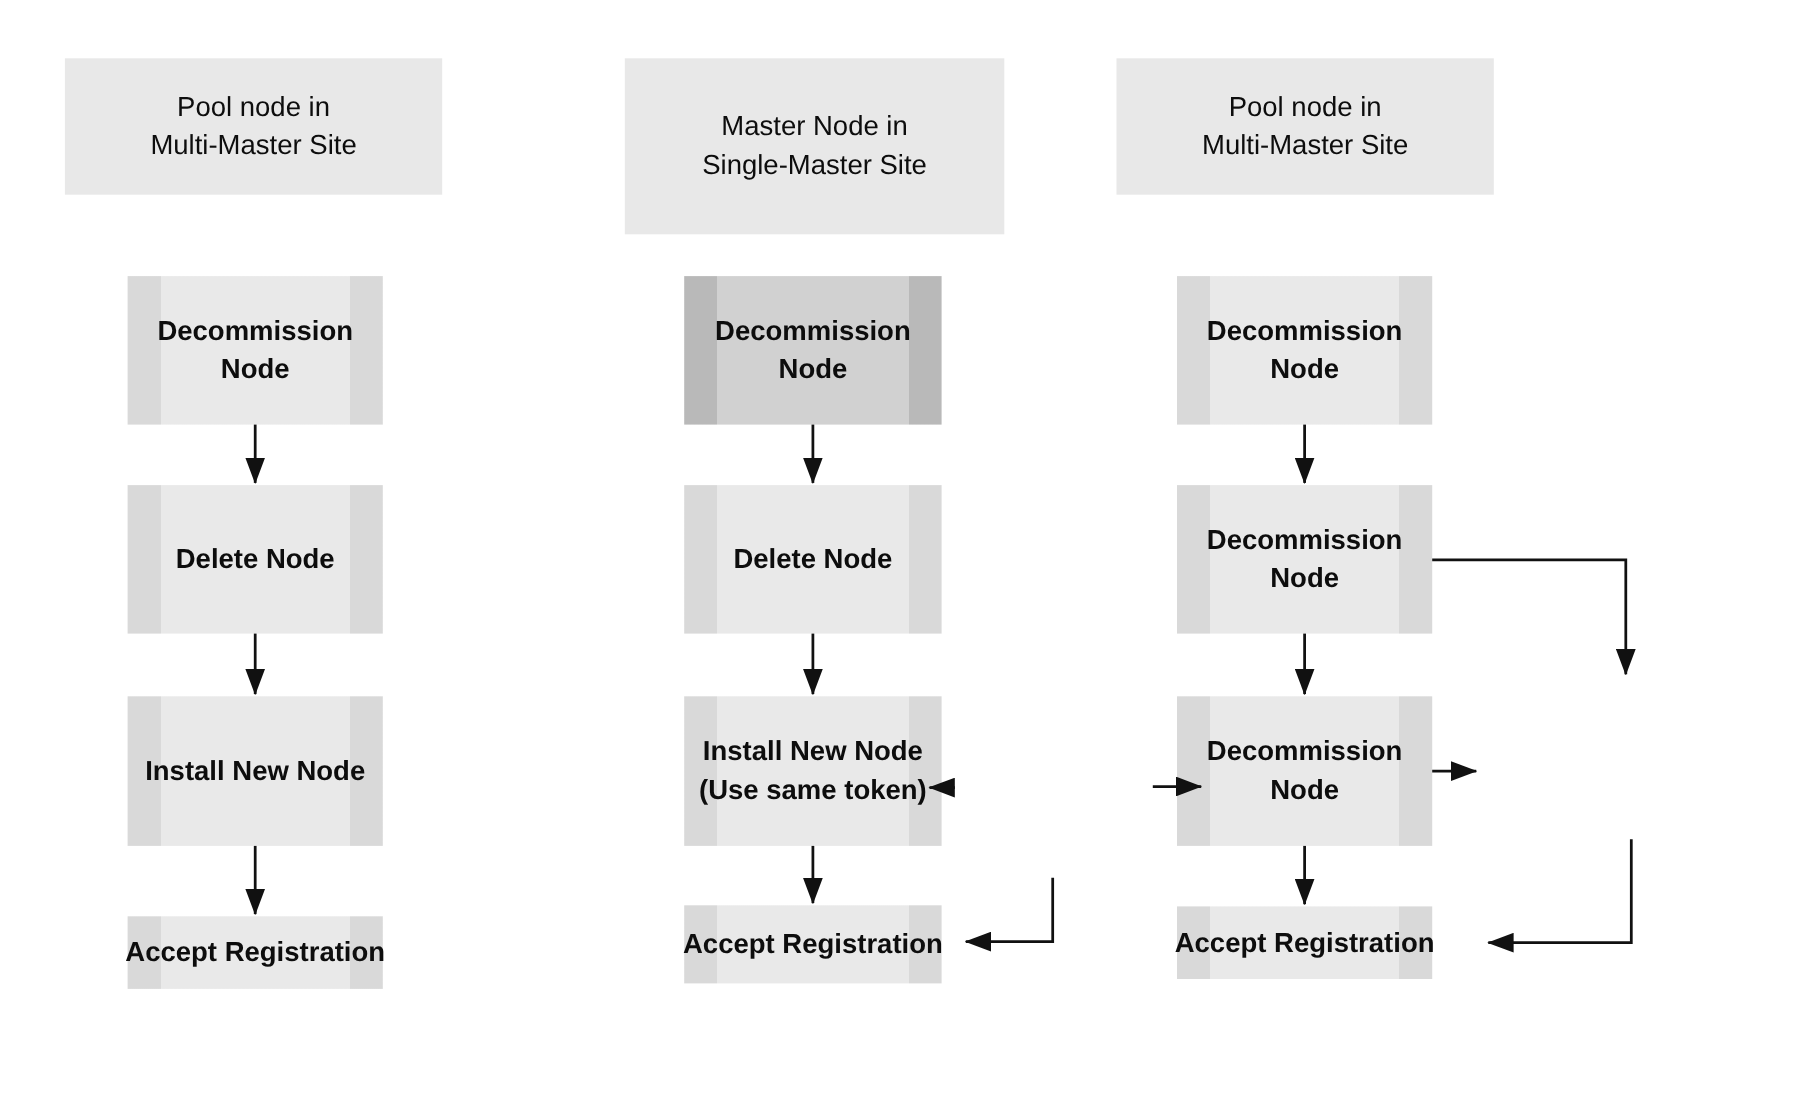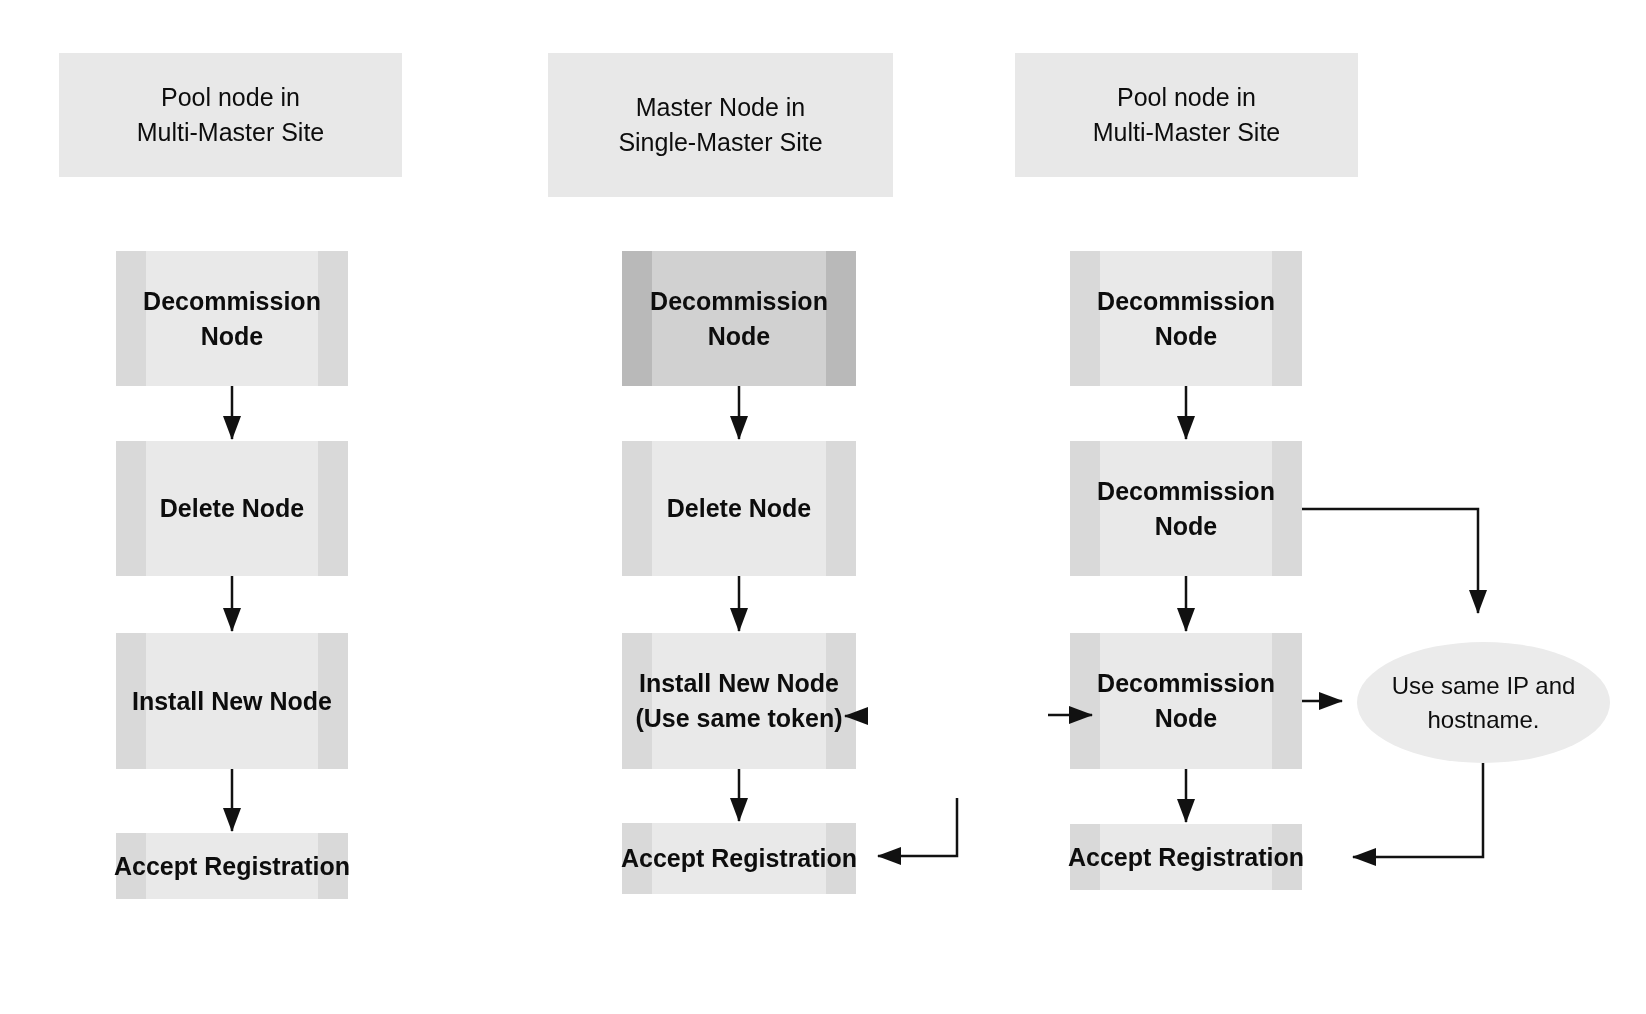--- a/index.html
+++ b/index.html
@@ -44,21 +44,21 @@
   .arrows{position:absolute; left:0; top:0; pointer-events:none;}
   .arrows path, .arrows polyline{stroke:var(--line); stroke-width:2.5; fill:none;}
 </style>
 </head>
 <body>
 
 <div class="canvas">
 
   <div class="hdr" style="left:59px;top:53px;width:343px;height:124px">Pool node in
 Multi-Master Site</div>
-  <div class="hdr" style="left:548px;top:53px;width:345px;height:144px">Master Node in
+  <div class="hdr" style="left:568px;top:53px;width:345px;height:160px">Master Node in
 Single-Master Site</div>
   <div class="hdr" style="left:1015px;top:53px;width:343px;height:124px">Pool node in
 Multi-Master Site</div>
 
   <div class="pp" style="left:116px;top:251px;width:232px;height:135px">Decommission
 Node</div>
   <div class="pp" style="left:116px;top:441px;width:232px;height:135px">Delete Node</div>
   <div class="pp" style="left:116px;top:633px;width:232px;height:136px">Install New Node</div>
   <div class="pp" style="left:116px;top:833px;width:232px;height:66px">Accept Registration</div>
 
@@ -70,22 +70,20 @@
   <div class="pp" style="left:622px;top:823px;width:234px;height:71px">Accept Registration</div>
 
   <div class="pp" style="left:1070px;top:251px;width:232px;height:135px">Decommission
 Node</div>
   <div class="pp" style="left:1070px;top:441px;width:232px;height:135px">Decommission
 Node</div>
   <div class="pp" style="left:1070px;top:633px;width:232px;height:136px">Decommission
 Node</div>
   <div class="pp" style="left:1070px;top:824px;width:232px;height:66px">Accept Registration</div>
 
-  <div class="bubble" style="left:1357px;top:642px;width:253px;height:121px">Use same IP and
-hostname.</div>
 
   <svg class="arrows" width="1646" height="1014" viewBox="0 0 1646 1014">
     <defs>
       <marker id="ah" markerUnits="userSpaceOnUse" markerWidth="24" markerHeight="18" refX="23" refY="9" orient="auto">
         <path d="M0,0 L24,9 L0,18 Z" style="fill:var(--line);stroke:none"></path>
       </marker>
     </defs>
 
     <path d="M232,386 L232,439" marker-end="url(#ah)"></path>
     <path d="M232,576 L232,631" marker-end="url(#ah)"></path>

